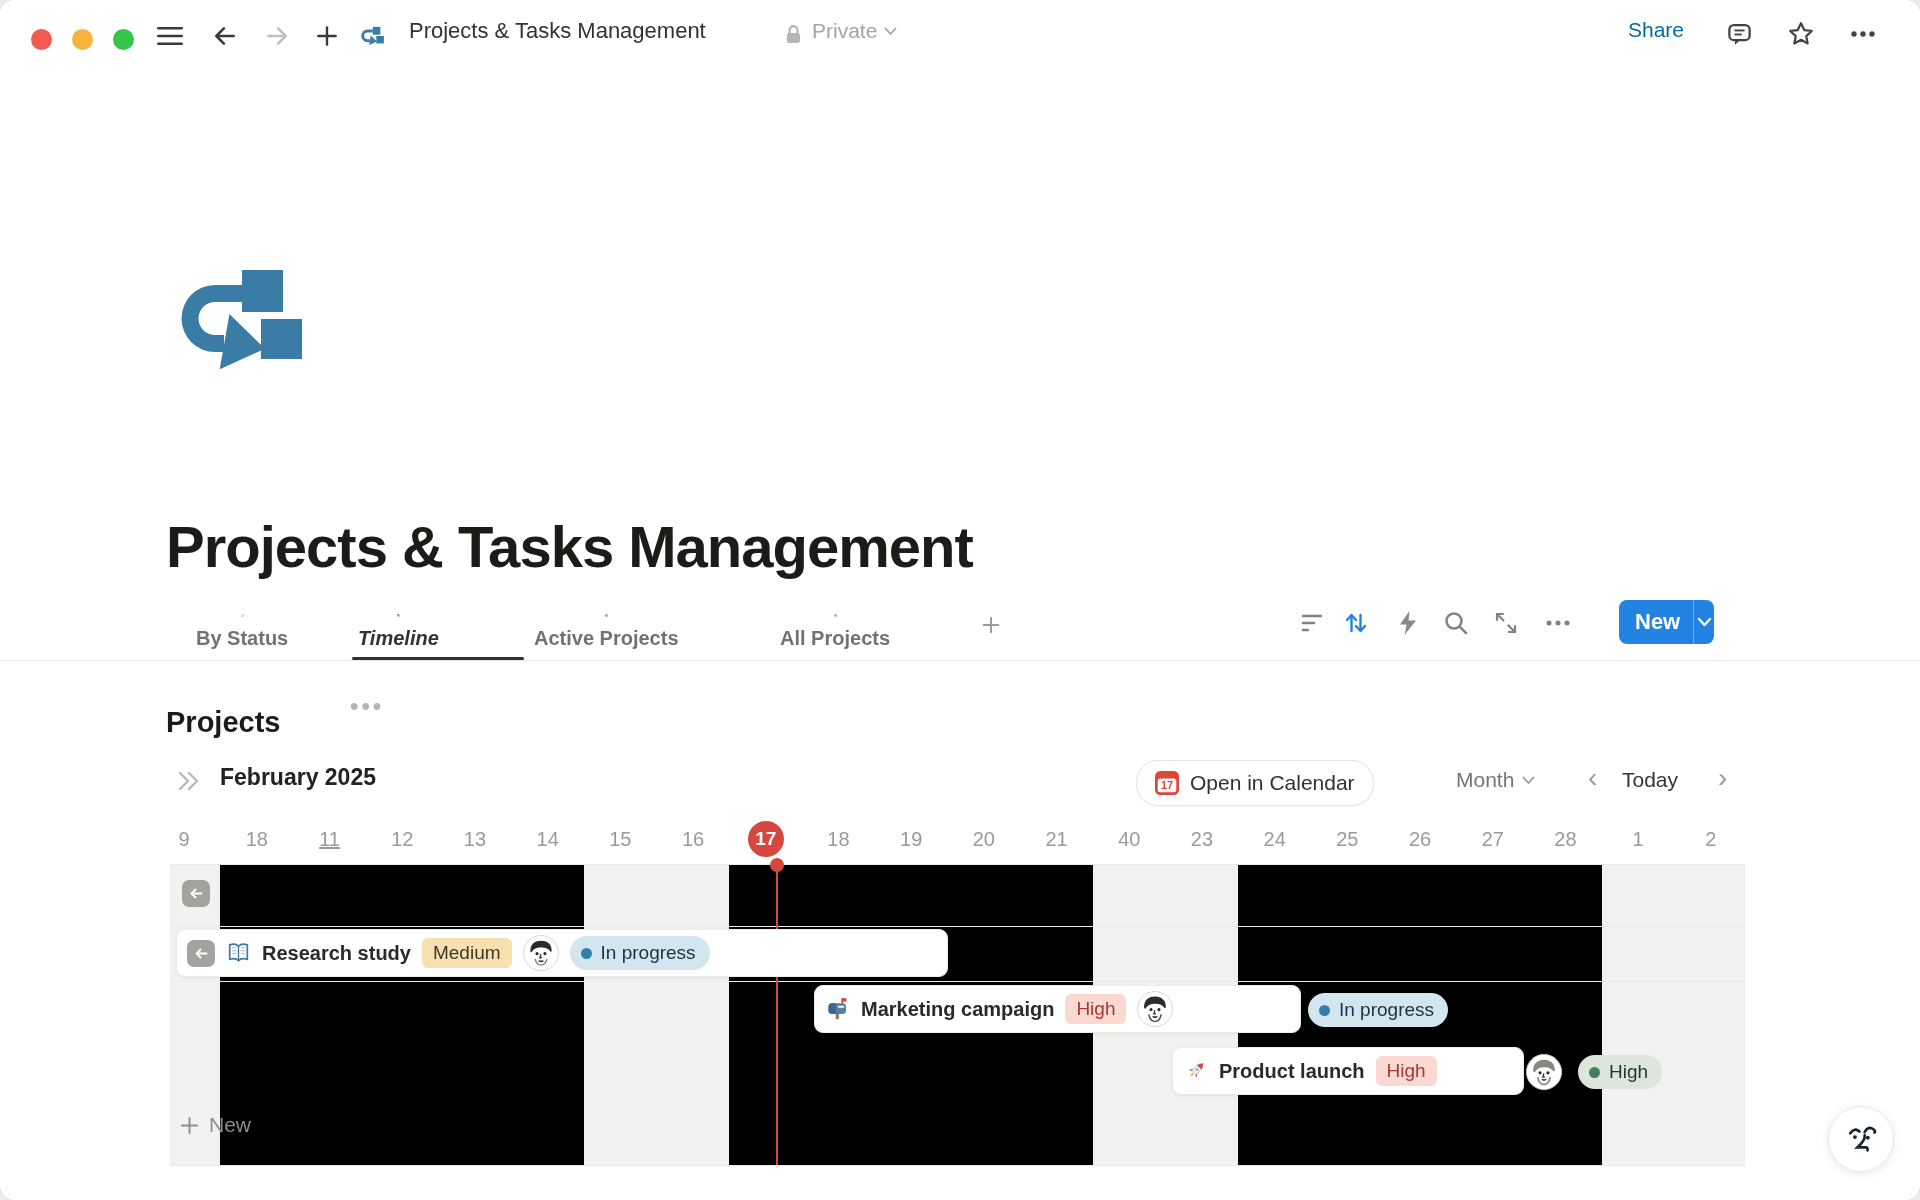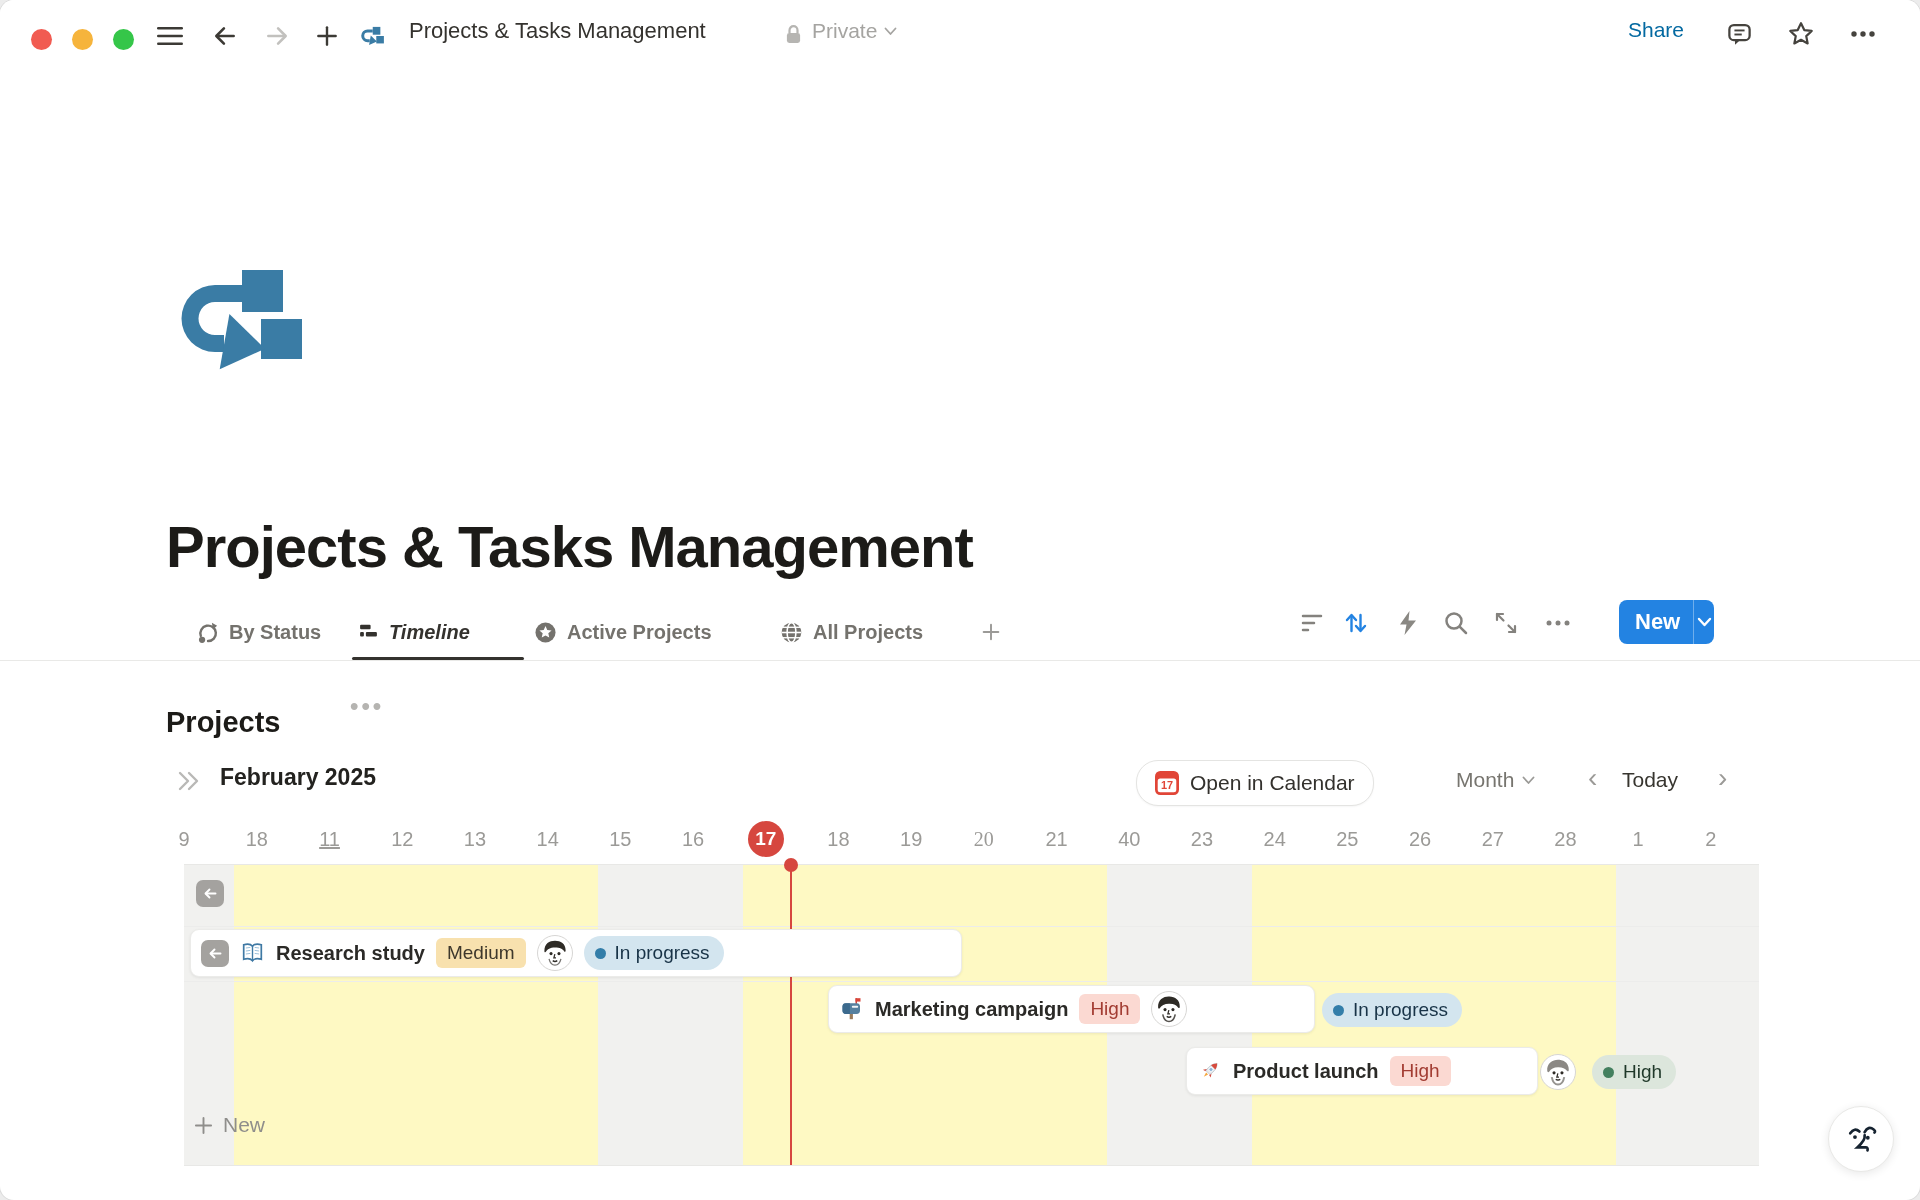--- a/index.html
+++ b/index.html
@@ -16,21 +16,21 @@
   .tb-title{position:absolute;left:409px;top:18px;font-size:22px;font-weight:500;color:#34322e;}
   .tb-private{position:absolute;left:812px;top:19px;font-size:21px;color:#a5a4a1;display:flex;align-items:center;gap:7px;}
   .tb-share{position:absolute;left:1628px;top:18px;font-size:21px;color:#0369a1;}
 
   
   .page-logo{position:absolute;left:168px;top:264px;}
   .h1{position:absolute;left:166px;top:474px;font-size:58px;font-weight:800;letter-spacing:-1px;color:#1c1b18;}
 
   
   .tabrow{position:absolute;left:0;top:604px;width:100%;height:56px;}
-  .tab{position:absolute;top:10px;display:flex;align-items:center;gap:10px;font-size:20px;font-weight:600;color:#74726d;height:36px;}
+  .tab{position:absolute;top:10px;display:flex;align-items:center;gap:10px;font-size:20px;font-weight:600;color:#74726d;height:36px;flex-direction:column;}
   .tab.active{color:#34322e;font-style:italic;}
   .tab-underline{position:absolute;left:352px;top:657px;width:172px;height:3px;background:#34322e;border-radius:2px;}
   .tabs-divider{position:absolute;left:0;top:660px;width:100%;height:1px;background:#e9e9e7;}
   .vt-icon{position:absolute;top:608px;width:30px;height:30px;display:flex;align-items:center;justify-content:center;}
   .new-btn{position:absolute;left:1619px;top:600px;width:95px;height:44px;background:#2383e2;border-radius:8px;display:flex;align-items:center;color:#fff;}
   .new-btn .label{font-size:22px;font-weight:700;padding-left:16px;}
   .new-btn .split{width:1px;height:44px;background:rgba(255,255,255,.35);margin-left:13px;}
   .new-btn .chev{flex:1;display:flex;align-items:center;justify-content:center;}
 
   
@@ -45,21 +45,21 @@
   .nav-prev{position:absolute;left:1588px;top:762px;font-size:28px;color:#9b9a97;}
   .nav-today{position:absolute;left:1622px;top:768px;font-size:21px;color:#37352f;}
   .nav-next{position:absolute;left:1718px;top:762px;font-size:28px;color:#9b9a97;}
 
   
   .date-row{position:absolute;left:0;top:818px;width:100%;height:42px;}
   .day-cell{position:absolute;top:0;width:73px;height:42px;display:flex;align-items:center;justify-content:center;font-size:20px;color:#9b9a97;}
   .today-circle{width:36px;height:36px;border-radius:50%;background:#d6473f;color:#fff;font-size:19px;font-weight:700;display:flex;align-items:center;justify-content:center;}
 
   
-  .grid{position:absolute;left:170px;top:864px;width:1575px;height:300px;background:#fef9c3;border-top:1px solid #e8e8e6;border-bottom:1px solid #e8e8e6;overflow:visible;margin-left:14px;}
+  .grid{position:absolute;left:170px;top:864px;width:1575px;height:300px;background:#000000;border-top:1px solid #e8e8e6;border-bottom:1px solid #e8e8e6;overflow:visible;}
   .grid-clip{position:absolute;left:0;top:0;width:100%;height:100%;overflow:hidden;}
   .weekend-band{position:absolute;top:0;height:100%;background:#f1f1ef;}
   .rowline{position:absolute;left:0;width:100%;height:1px;background:#ececeb;}
   .todayline{position:absolute;left:606px;top:0;width:2px;height:100%;background:#d6473f;z-index:1;}
   .todaydot{position:absolute;left:600px;top:-7px;width:14px;height:14px;border-radius:50%;background:#d6473f;z-index:2;}
 
   .hidden-item-btn{width:28px;height:27px;border-radius:7px;background:#a4a29f;display:flex;align-items:center;justify-content:center;flex:none;}
   .row1-btn{position:absolute;left:12px;top:15px;z-index:3;}
 
   .card{position:absolute;height:48px;background:#fff;border:1px solid #ebebe9;border-radius:9px;box-shadow:0 1px 3px rgba(15,15,15,.07);display:flex;align-items:center;gap:11px;padding:0 10px;box-sizing:border-box;z-index:3;}
@@ -323,21 +323,21 @@
       <div class="day-cell" style="left: 365.75px;">12</div>
       <div class="day-cell" style="left: 438.45px;">13</div>
       <div class="day-cell" style="left: 511.15px;">14</div>
       <div class="day-cell" style="left: 583.85px;">15</div>
       <div class="day-cell" style="left: 656.55px;">16</div>
       <div class="day-cell" style="left: 729.25px;">
         <span class="today-circle">17</span>
       </div>
       <div class="day-cell" style="left: 801.95px;">18</div>
       <div class="day-cell" style="left: 874.65px;">19</div>
-      <div class="day-cell" style="left: 947.35px; font-family: Liberation Serif, serif;">20</div>
+      <div class="day-cell" style="left: 947.35px;">20</div>
       <div class="day-cell" style="left: 1020.05px;">21</div>
       <div class="day-cell" style="left: 1092.75px;">40</div>
       <div class="day-cell" style="left: 1165.45px;">23</div>
       <div class="day-cell" style="left: 1238.15px;">24</div>
       <div class="day-cell" style="left: 1310.85px;">25</div>
       <div class="day-cell" style="left: 1383.55px;">26</div>
       <div class="day-cell" style="left: 1456.25px;">27</div>
       <div class="day-cell" style="left: 1528.95px;">28</div>
       <div class="day-cell" style="left: 1601.65px;">1</div>
       <div class="day-cell" style="left: 1674.35px;">2</div>

